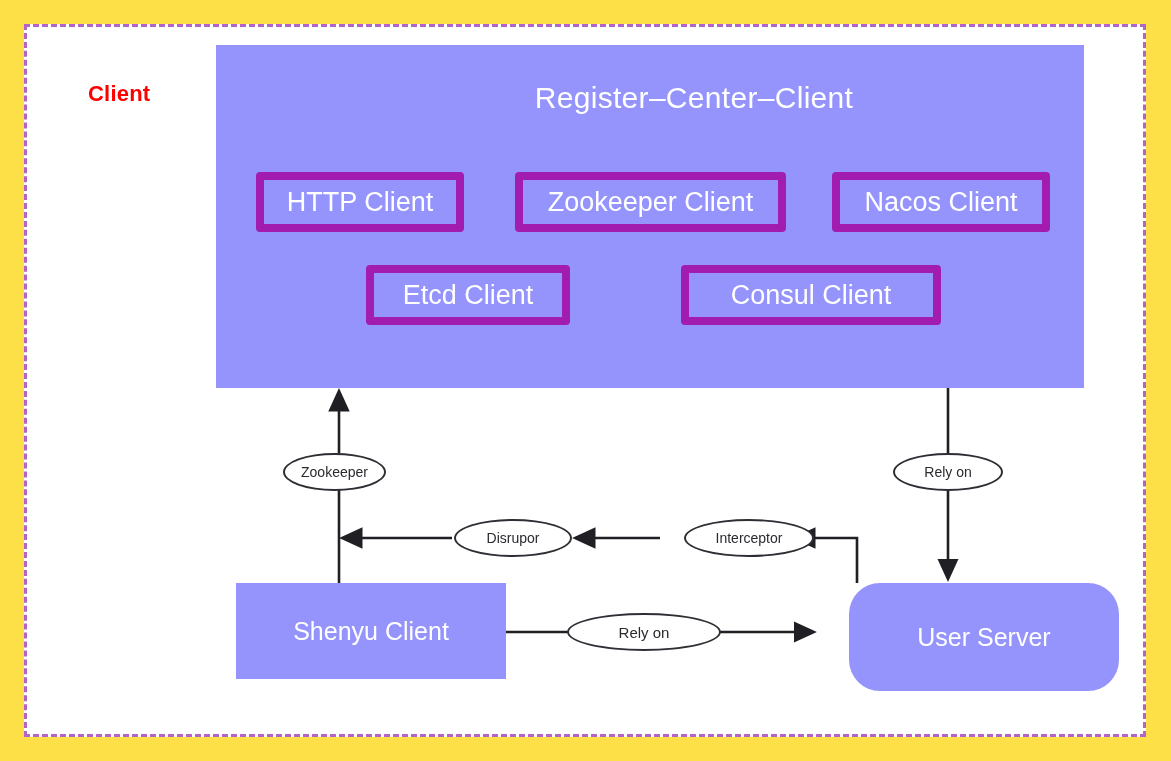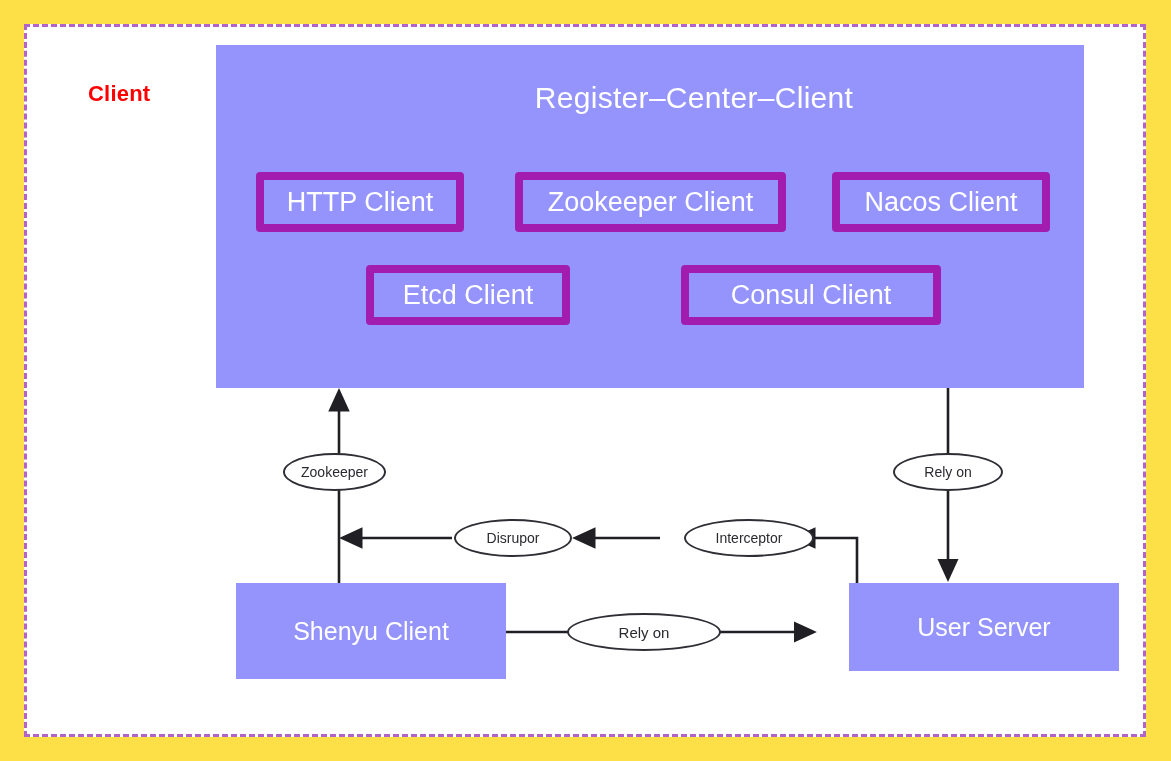--- a/index.html
+++ b/index.html
@@ -94,21 +94,21 @@
     background: #9494fc;
     color: #ffffff;
     font-size: 25px;
     display: flex;
     align-items: center;
     justify-content: center;
     white-space: nowrap;
     margin-left: 32px;
   }
   .box-shenyu { left: 204px; top: 583px; width: 270px; height: 96px; }
-  .box-user   { left: 817px; top: 583px; width: 270px; height: 88px; }
+  .box-user   { left: 817px; top: 583px; width: 270px; height: 108px; border-radius: 31px; }
 
   
   .wires {
     position: absolute;
     left: 0;
     top: 0;
     width: 1171px;
     height: 761px;
     pointer-events: none;
   }

